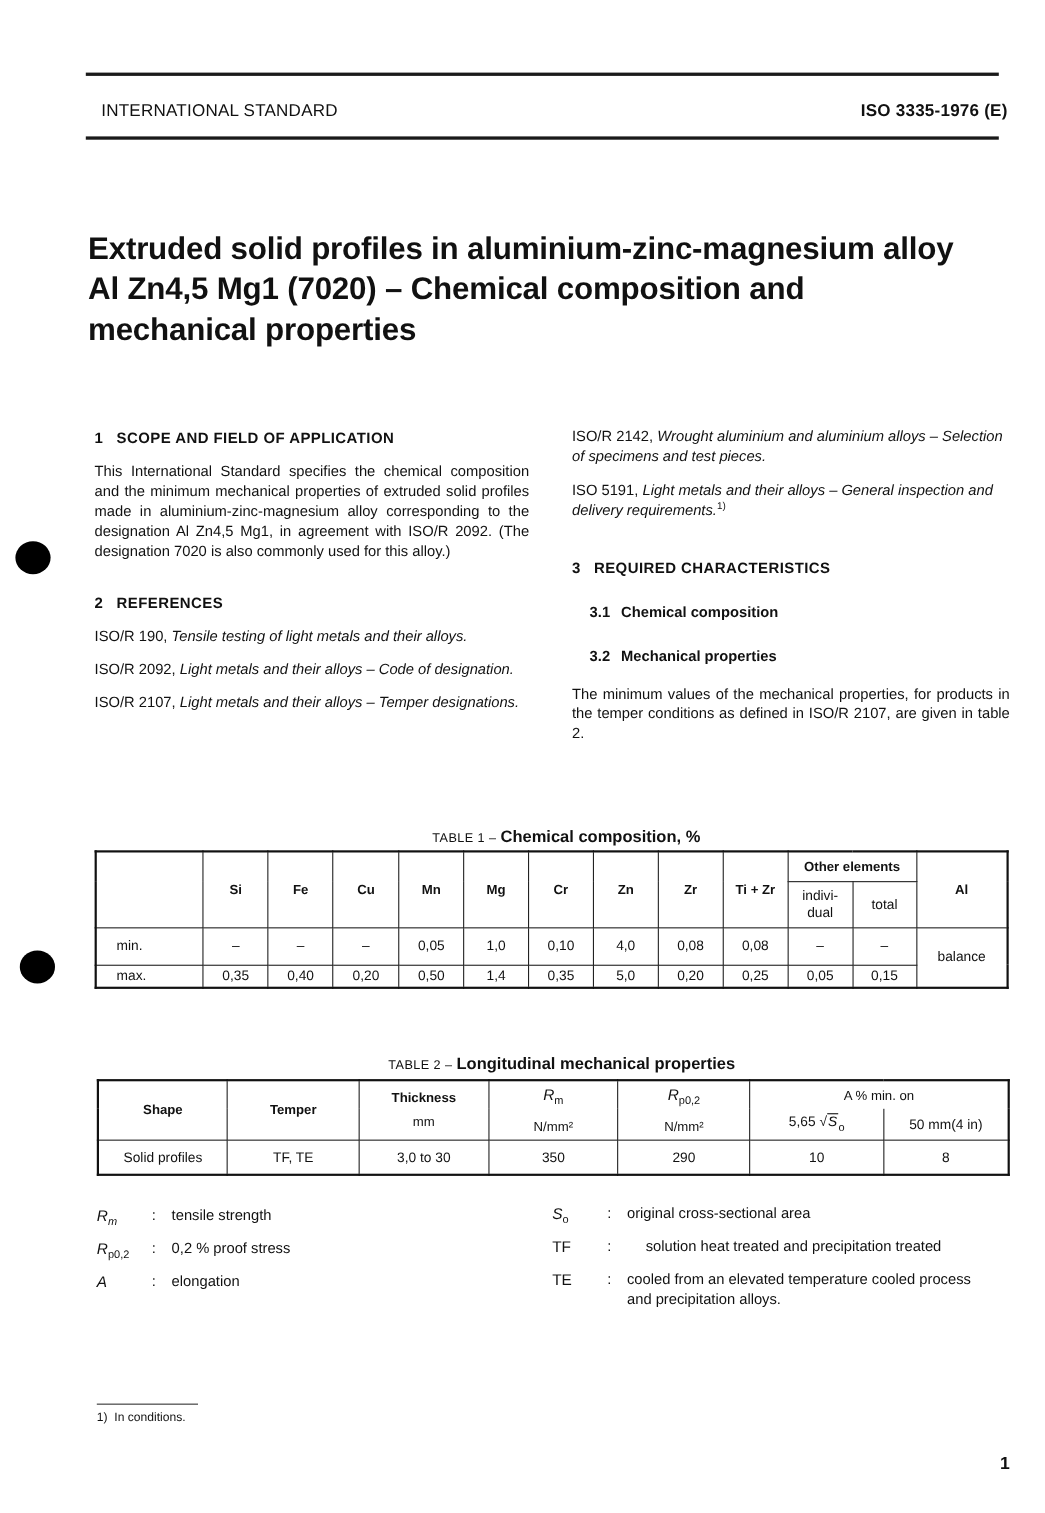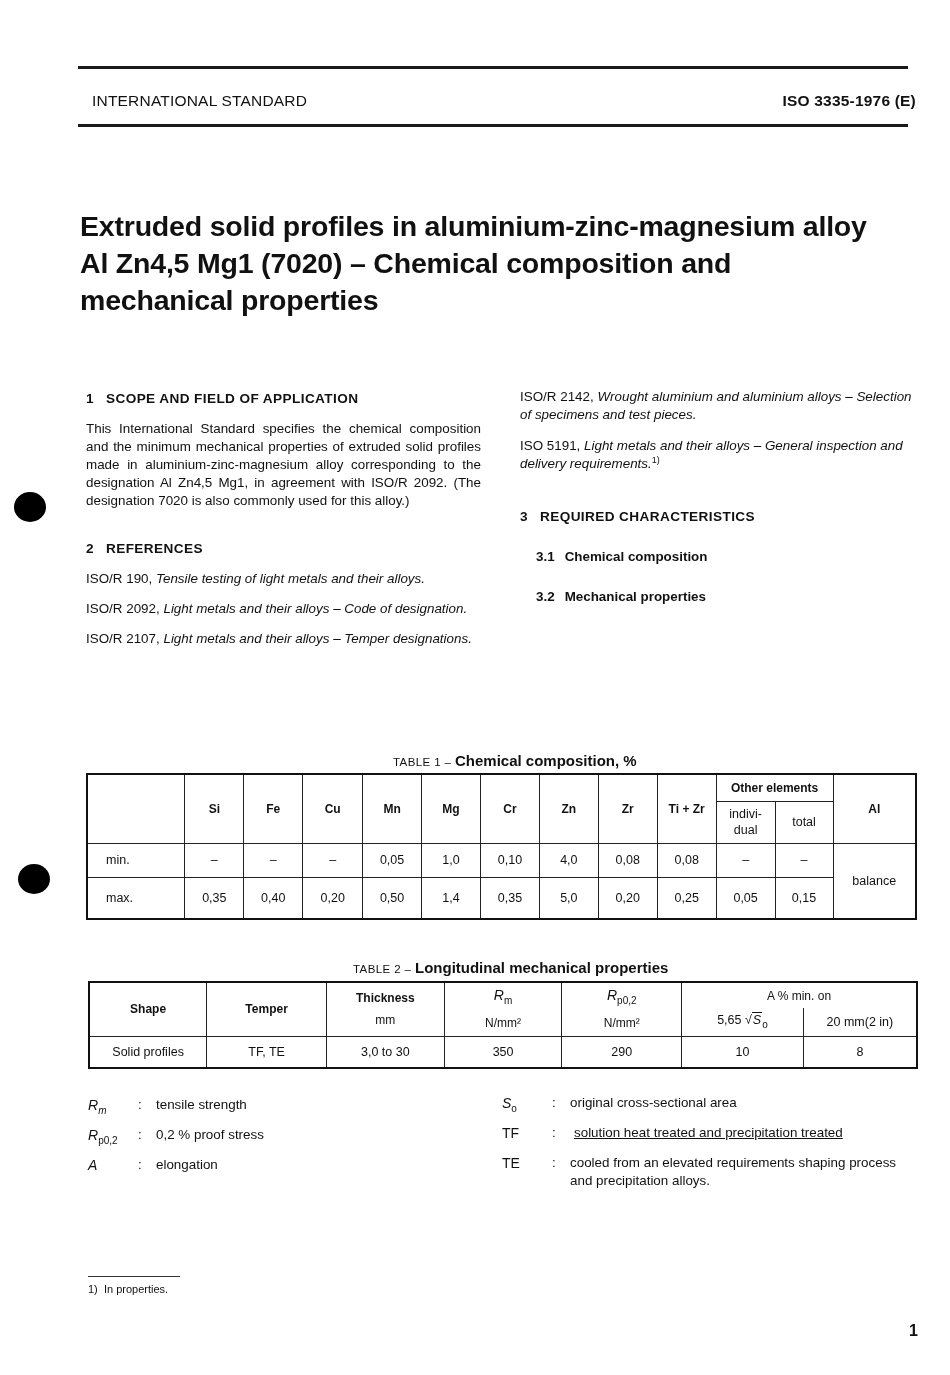--- a/index.html
+++ b/index.html
@@ -100,20 +100,21 @@
     <span class="num">3</span><span>REQUIRED CHARACTERISTICS</span>
   </div>
 
   <div class="h2" style="margin-top:22px;">
     <span class="num">3.1</span><span>Chemical composition</span>
   </div>
 
   <div class="h2" style="margin-top:22px;">
     <span class="num">3.2</span><span>Mechanical properties</span>
   </div>
+  <p class="just" style="margin-top:12px;">The minimum values of the mechanical properties, for products in the temper conditions as defined in ISO/R 2107, are given in table 2.</p>
 </div>
 
 <div class="caption" style="left:393px; top:752px;">
   <span>TABLE 1 –</span> <b>Chemical composition, %</b>
 </div>
 <table class="t" style="left:86px; top:773px; width:831px;">
   <colgroup>
     <col style="width:98px">
       <col style="width:59px">
       <col style="width:59px">
@@ -158,21 +159,21 @@
     <td>0,05</td>
     <td>1,0</td>
     <td>0,10</td>
     <td>4,0</td>
     <td>0,08</td>
     <td>0,08</td>
     <td>–</td>
     <td>–</td>
     <td rowspan="2">balance</td>
   </tr>
-  <tr style="height:42px;">
+  <tr style="height:21px;">
     <td style="text-align:left; padding-left:18px;">max.</td>
     <td>0,35</td>
     <td>0,40</td>
     <td>0,20</td>
     <td>0,50</td>
     <td>1,4</td>
     <td>0,35</td>
     <td>5,0</td>
     <td>0,20</td>
     <td>0,25</td>
@@ -211,21 +212,21 @@
       <div><i style="font-size:14px;">R</i><span class="subi">p0,2</span></div>
       <div>N/mm²</div>
     </th>
     <th colspan="2" style="font-weight:normal; border-bottom:none;">A % min. on</th>
   </tr>
   <tr style="height:28px;">
     <td style="border-top:none;">
       <span>5,65</span>
       <span class="sqrt">√</span><span class="overline">S</span><span class="subi">o</span>
     </td>
-    <td style="border-top:none;">20 mm(2 in)</td>
+    <td style="border-top:none;">50 mm(4 in)</td>
   </tr>
   <tr style="height:32px;">
     <td>Solid profiles</td>
     <td>TF, TE</td>
     <td>3,0 to 30</td>
     <td>350</td>
     <td>290</td>
     <td>10</td>
     <td>8</td>
   </tr>
@@ -252,30 +253,30 @@
 
 <div class="legend" style="left:502px; top:1094px; width:420px;">
   <div class="row">
     <span class="sym"><span>S</span><span class="sub">o</span></span>
     <span class="colon" style="left:50px;">:</span>
     <span class="desc" style="left:68px;">original cross-sectional area</span>
   </div>
   <div class="row">
     <span class="sym" style="font-style:normal;">TF</span>
     <span class="colon" style="left:50px;">:</span>
-    <span class="desc" style="left:72px;text-decoration:underline;">solution heat treated and precipitation treated</span>
+    <span class="desc" style="left:85px;">solution heat treated and precipitation treated</span>
   </div>
   <div class="row">
     <span class="sym" style="font-style:normal;">TE</span>
     <span class="colon" style="left:50px;">:</span>
     <span class="desc" style="left:68px; width:360px;">
-      <span>cooled from an elevated requirements shaping process</span><br>
+      <span>cooled from an elevated temperature cooled process</span><br>
       <span>and precipitation alloys.</span>
     </span>
   </div>
 </div>
 
 <div class="fn-rule"></div>
 <div class="fn">
-  <span>1)</span>&nbsp;&nbsp;<span>In properties.</span>
+  <span>1)</span>&nbsp;&nbsp;<span>In conditions.</span>
 </div>
 
 <div class="pageno">1</div>
 
 </body></html>

